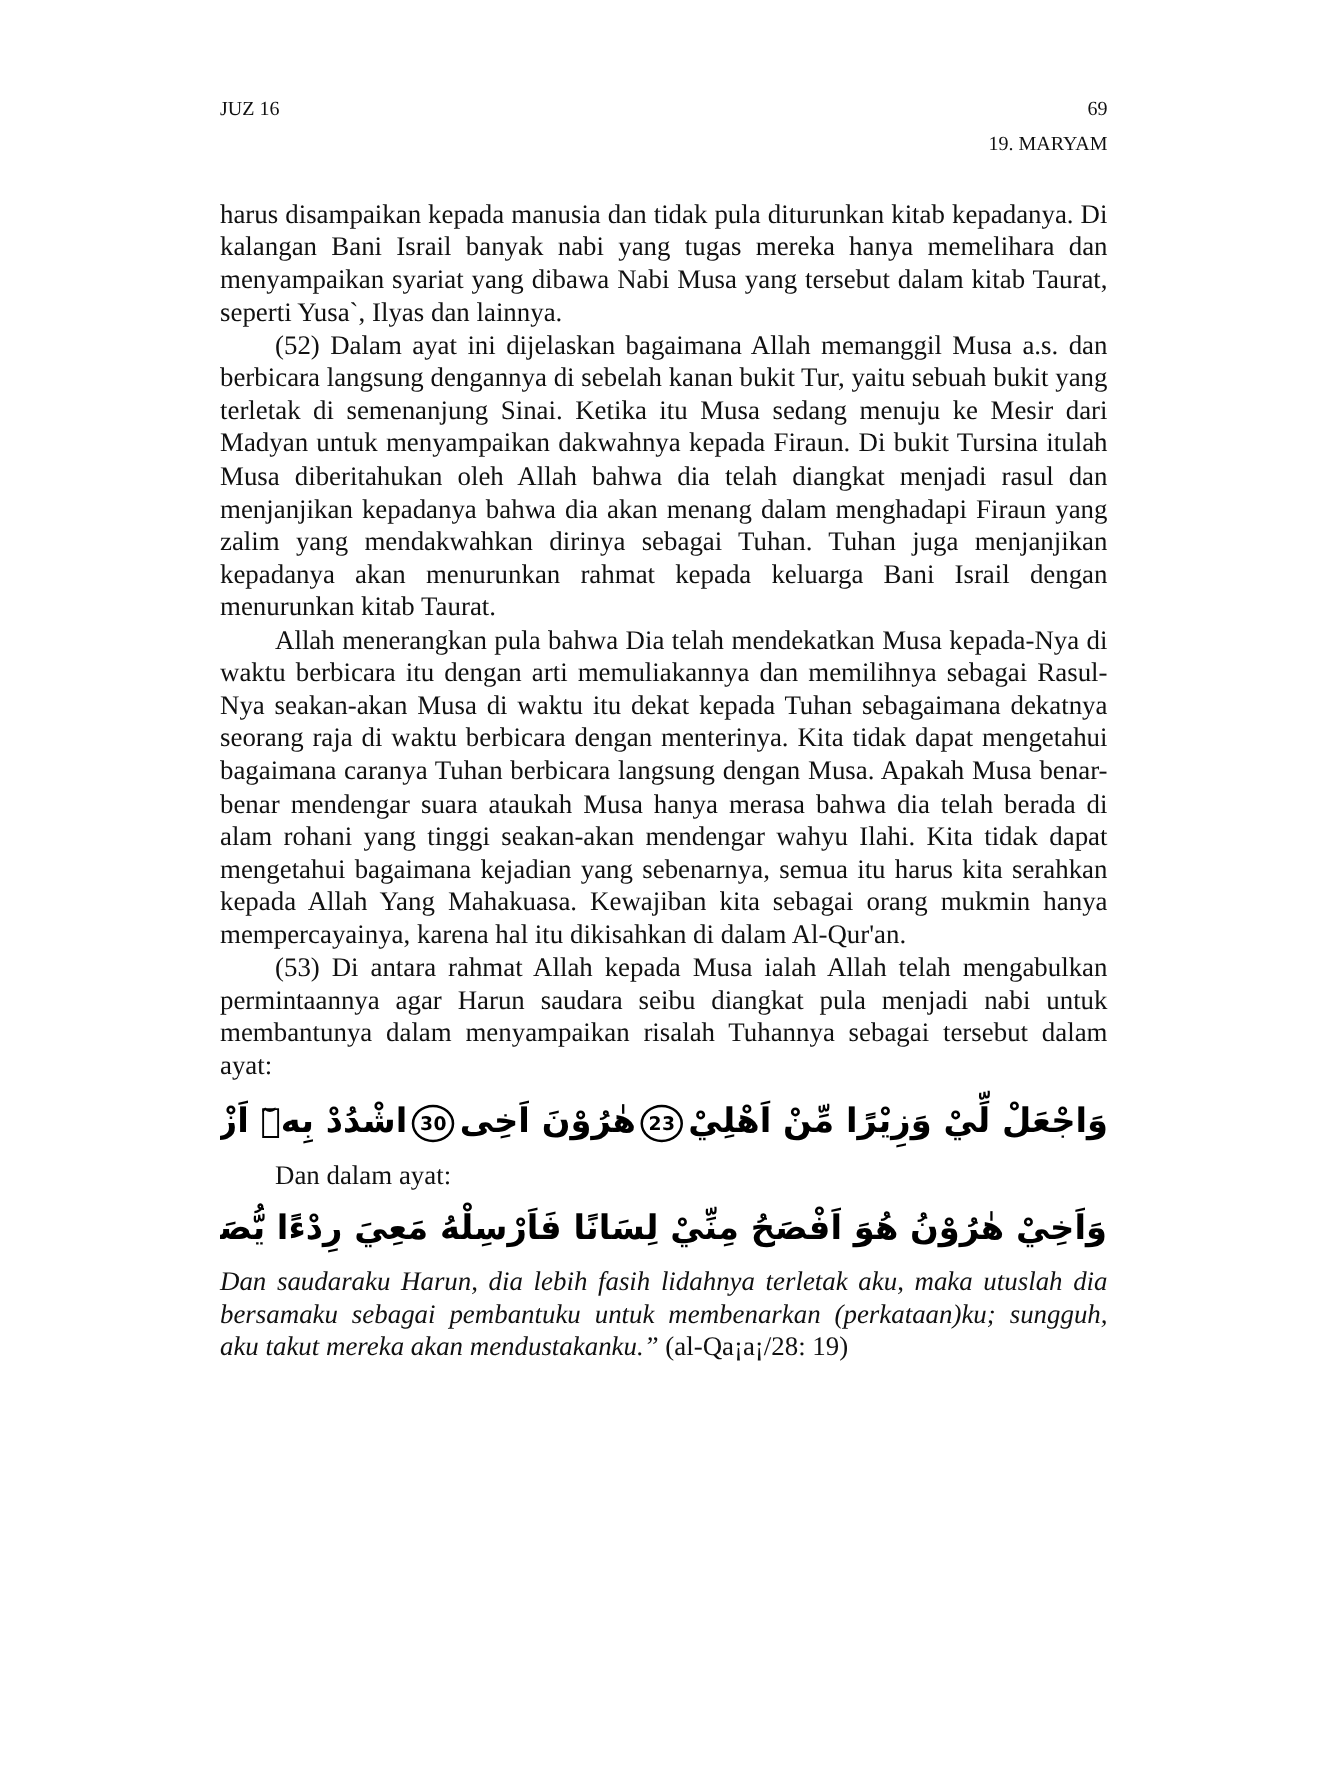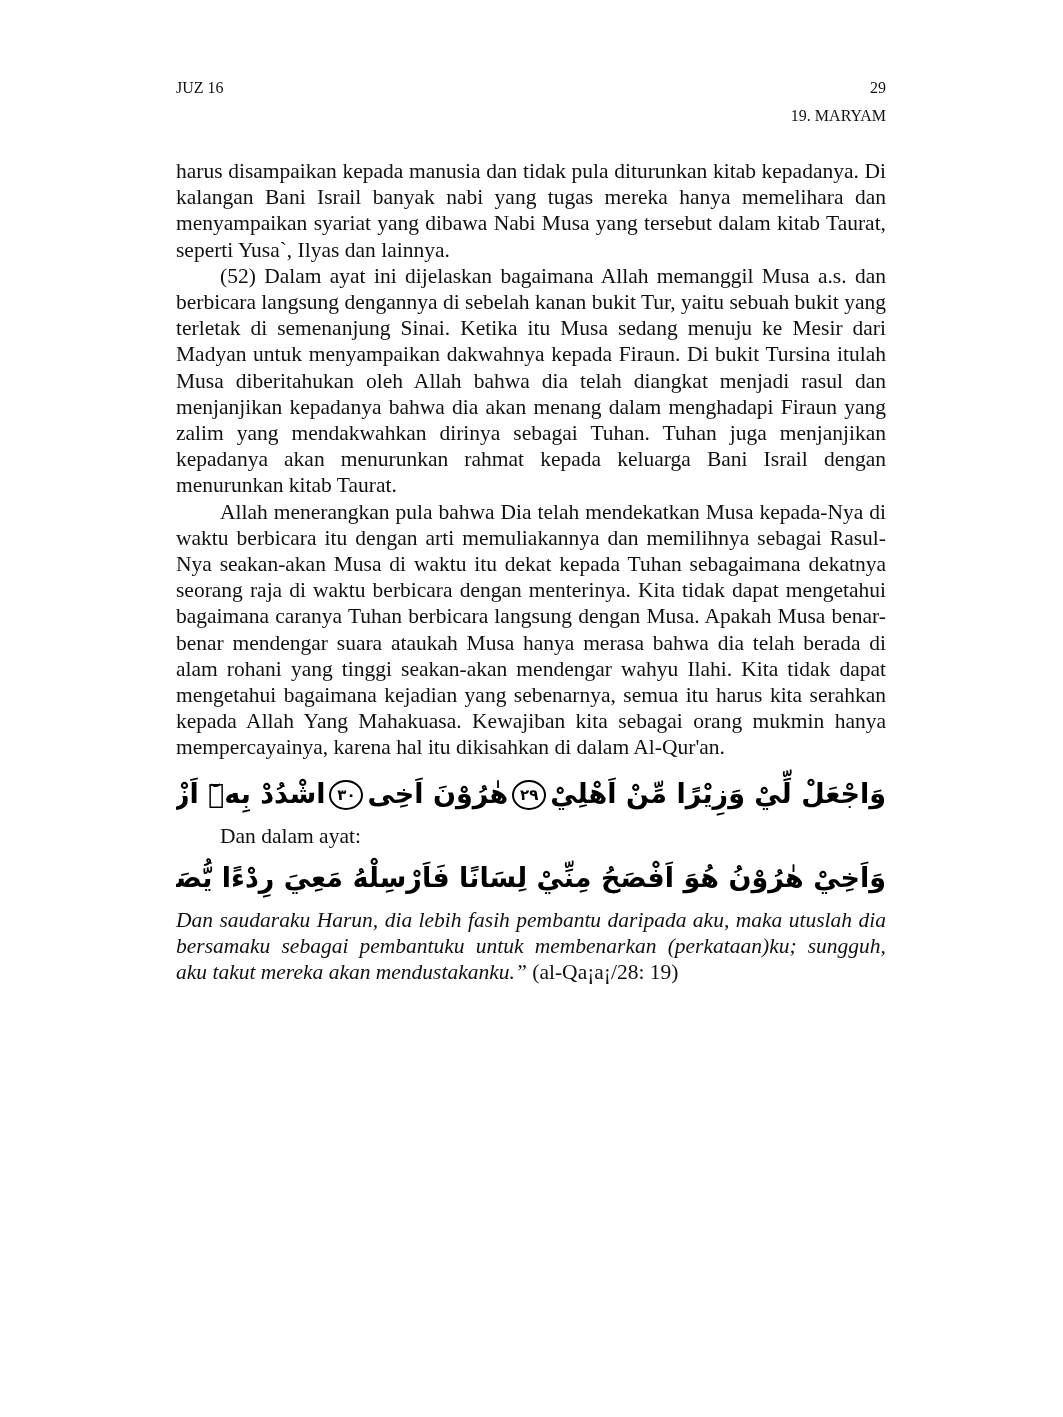--- a/index.html
+++ b/index.html
@@ -79,30 +79,31 @@
       vertical-align: middle;
       margin: 0 4px;
     }
   </style>
 </head>
 <body>
 
 <div class="page-header">
   <span class="juz">JUZ 16</span>
   <span class="surah">19. MARYAM</span>
-  <span class="pnum">29</span>
+  <span class="pnum">69</span>
 </div>
 
 <div class="content">
   <p class="para">harus disampaikan kepada manusia dan tidak pula diturunkan kitab kepadanya. Di kalangan Bani Israil banyak nabi yang tugas mereka hanya memelihara dan menyampaikan syariat yang dibawa Nabi Musa yang tersebut dalam kitab Taurat, seperti Yusa`, Ilyas dan lainnya.</p>
   <p class="para indent">(52) Dalam ayat ini dijelaskan bagaimana Allah memanggil Musa a.s. dan berbicara langsung dengannya di sebelah kanan bukit Tur, yaitu sebuah bukit yang terletak di semenanjung Sinai. Ketika itu Musa sedang menuju ke Mesir dari Madyan untuk menyampaikan dakwahnya kepada Firaun. Di bukit Tursina itulah Musa diberitahukan oleh Allah bahwa dia telah diangkat menjadi rasul dan menjanjikan kepadanya bahwa dia akan menang dalam menghadapi Firaun yang zalim yang mendakwahkan dirinya sebagai Tuhan. Tuhan juga menjanjikan kepadanya akan menurunkan rahmat kepada keluarga Bani Israil dengan menurunkan kitab Taurat.</p>
   <p class="para indent">Allah menerangkan pula bahwa Dia telah mendekatkan Musa kepada-Nya di waktu berbicara itu dengan arti memuliakannya dan me­milihnya sebagai Rasul-Nya seakan-akan Musa di waktu itu dekat kepada Tuhan sebagaimana dekatnya seorang raja di waktu berbicara dengan menterinya. Kita tidak dapat mengetahui bagaimana caranya Tuhan berbicara langsung dengan Musa. Apakah Musa benar-benar mendengar suara ataukah Musa hanya merasa bahwa dia telah berada di alam rohani yang tinggi seakan-akan mendengar wahyu Ilahi. Kita tidak dapat mengetahui bagaimana kejadian yang sebenarnya, semua itu harus kita serahkan kepada Allah Yang Mahakuasa. Kewajiban kita sebagai orang mukmin hanya mempercayainya, karena hal itu dikisahkan di dalam Al-Qur'an.</p>
+  <p class="para indent">(53) Di antara rahmat Allah kepada Musa ialah Allah telah mengabulkan permintaannya agar Harun saudara seibu diangkat pula menjadi nabi untuk membantunya dalam menyampaikan risalah Tuhannya sebagai tersebut dalam ayat:</p>
 
   <div class="arabic arabic-1">
-    <span>وَاجْعَلْ لِّيْ وَزِيْرًا مِّنْ اَهْلِيْ</span><span class="ayah-marker">٢٩</span><span>هٰرُوْنَ اَخِى</span><span class="ayah-marker">٣٠</span><span>اشْدُدْ بِهٖٓ اَزْرِيْ</span>
+    <span>وَاجْعَلْ لِّيْ وَزِيْرًا مِّنْ اَهْلِيْ</span><span class="ayah-marker">23</span><span>هٰرُوْنَ اَخِى</span><span class="ayah-marker">30</span><span>اشْدُدْ بِهٖٓ اَزْرِيْ</span>
   </div>
 
   <p class="para indent">Dan dalam ayat:</p>
 
   <div class="arabic arabic-2">وَاَخِيْ هٰرُوْنُ هُوَ اَفْصَحُ مِنِّيْ لِسَانًا فَاَرْسِلْهُ مَعِيَ رِدْءًا يُّصَدِّقُنِيْٓ اِنِّيْٓ اَخَافُ اَنْ يُّكَذِّبُوْنِ</div>
 
-  <p class="para italic"><span>Dan saudaraku Harun, dia lebih fasih pembantu daripada aku, maka utuslah dia bersamaku sebagai pembantuku untuk membenarkan (perkataan)ku; sungguh, aku takut mereka akan mendustakanku.”</span> <span class="ref">(al-Qa¡a¡/28: 19)</span></p>
+  <p class="para italic"><span>Dan saudaraku Harun, dia lebih fasih lidahnya terletak aku, maka utuslah dia bersamaku sebagai pembantuku untuk membenarkan (perkataan)ku; sungguh, aku takut mereka akan mendustakanku.”</span> <span class="ref">(al-Qa¡a¡/28: 19)</span></p>
 </div>
 
 </body></html>

